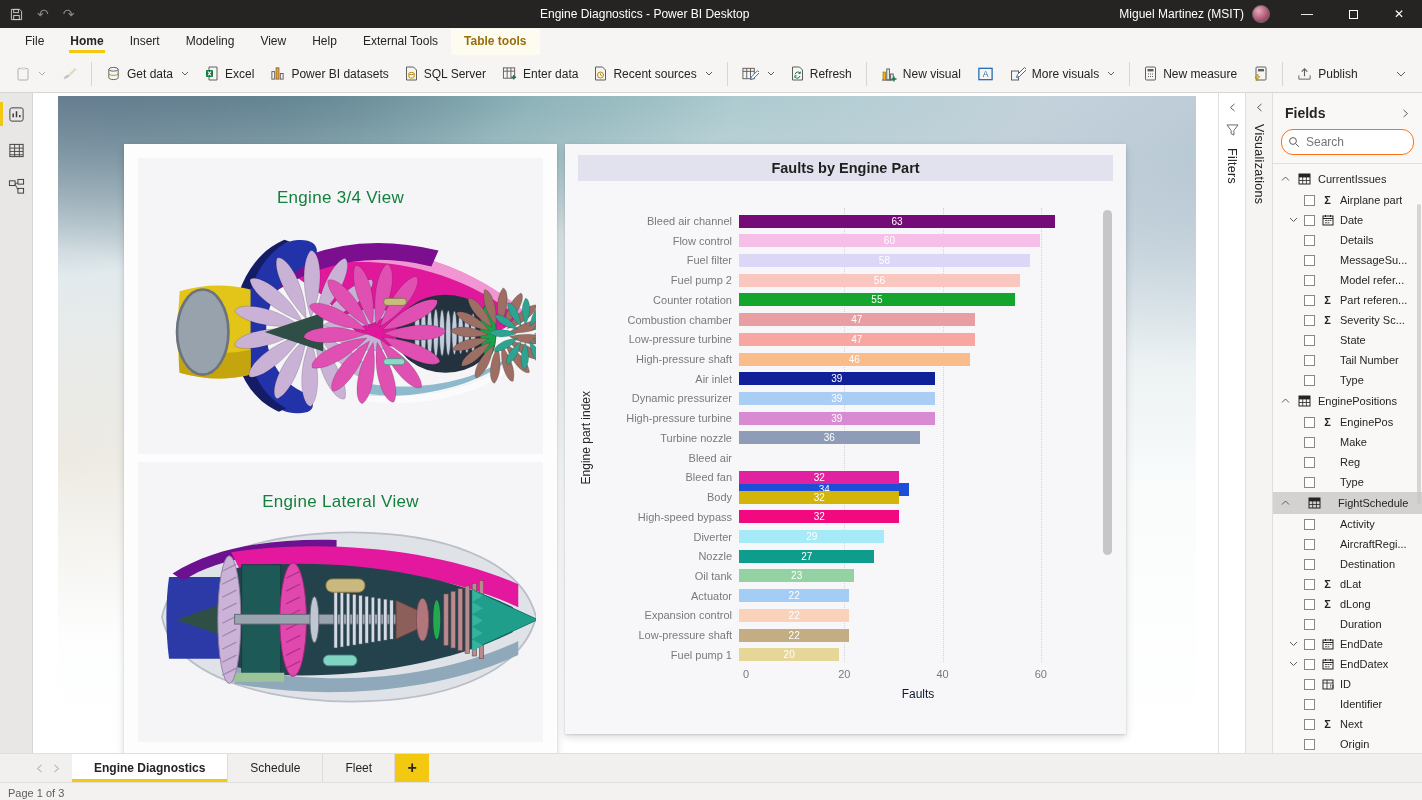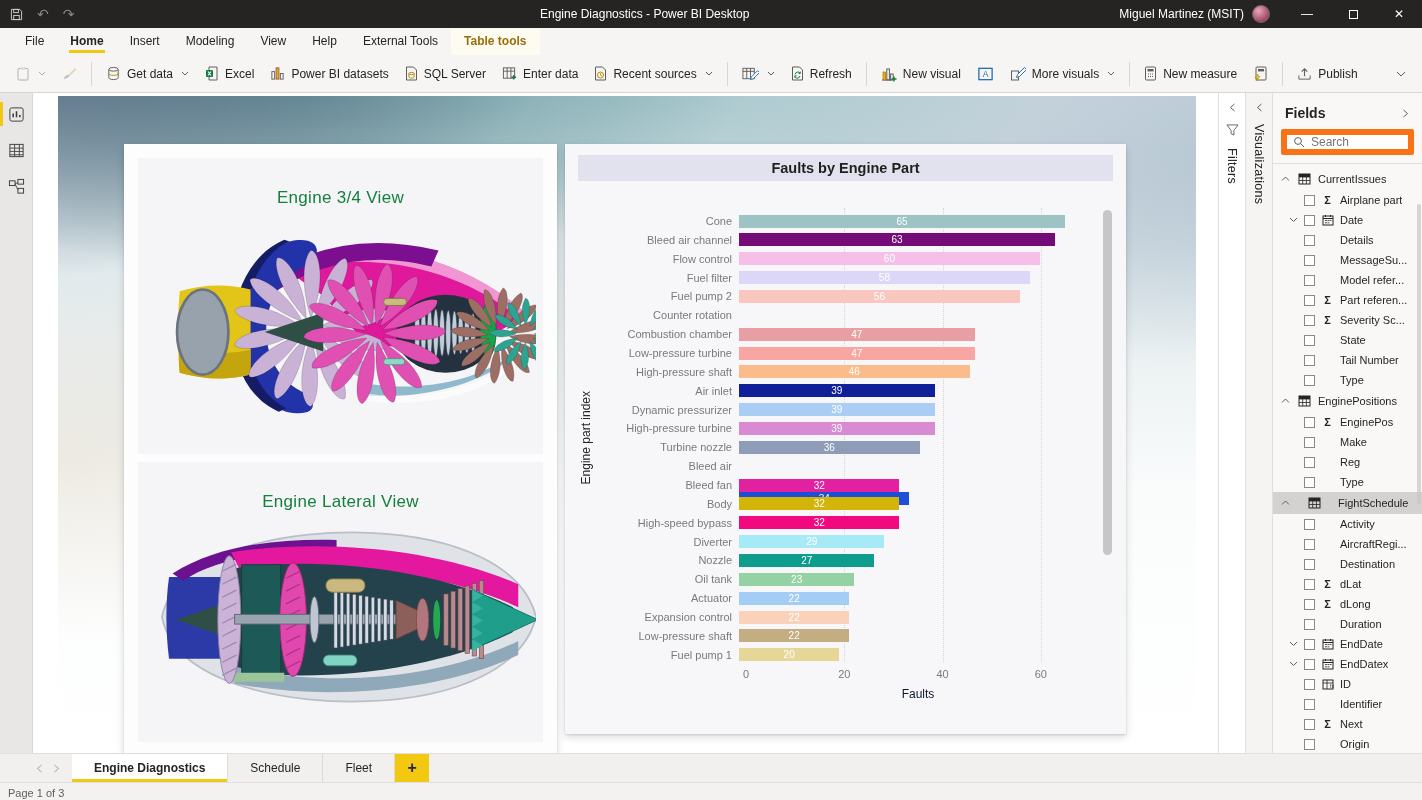--- a/index.html
+++ b/index.html
@@ -76,21 +76,21 @@
 
   
   .strip { width:27px; background:#fff; border-left:1px solid #e1dfdd; display:flex; flex-direction:column; align-items:center; padding-top:10px; gap:12px; }
   .strip.vis { background:#f5f4f3; }
   .strip-label { writing-mode:vertical-rl; font-size:12.5px; color:#252423; letter-spacing:.3px; }
 
   
   .fields { width:150px; background:#f9f8f7; border-left:1px solid #e1dfdd; display:flex; flex-direction:column; position:relative; }
   .fields-head { display:flex; align-items:center; justify-content:space-between; padding:12px 12px 8px 12px; }
   .fields-title { font-size:14px; font-weight:bold; color:#252423; }
-  .search-box { margin:0 8px 8px; height:26px; border:6px solid #f97316; background:#fff; border-radius:2px; display:flex; align-items:center; padding:0 6px; gap:6px; }
+  .search-box { margin:0 8px 8px; height:26px; border:1px solid #f97316; background:#fff; border-radius:12px; display:flex; align-items:center; padding:0 6px; gap:6px; }
   .search-box input { border:none; outline:none; width:100%; font-size:12px; color:#252423; background:transparent; font-family:inherit; }
   .fields-list { flex:1; overflow:hidden; border-top:1px solid #e1dfdd; padding-top:4px; position:relative; }
   .f-row { display:flex; align-items:center; height:20px; font-size:11px; color:#252423; cursor:pointer; }
   .f-row.f-table { padding-left:6px; gap:6px; height:22px; }
   .f-row.f-field { padding-left:14px; gap:5px; }
   .f-row.selected { background:#d4d2d0;gap:16px; }
   .f-chev { width:12px; display:flex; justify-content:center; }
   .f-spacer { width:12px; }
   .f-cb { width:11px; height:11px; border:1px solid #8a8886; background:#fff; flex:0 0 auto; }
   .f-ico { width:15px; display:flex; justify-content:center; align-items:center; font-size:11px; color:#252423; flex:0 0 auto; }
@@ -597,28 +597,20 @@
             <span>Engine part index</span>
           </div>
         <div class="chart-plot">
           <div class="grid-layer" id="chart-grid">
               <div class="gridline" style="left: 28.5714%;"></div>
               <div class="gridline" style="left: 57.1429%;"></div>
               <div class="gridline" style="left: 85.7143%;"></div>
             </div>
           <div class="c-rows" id="chart-rows">
               <div class="c-row">
-                <div class="c-label">Cone</div>
-                <div class="c-track">
-                  <div class="c-bar" style="width: 92.8571%; background: rgb(157, 195, 196);">
-                    <span class="c-val">65</span>
-                  </div>
-                </div>
-              </div>
-              <div class="c-row">
                 <div class="c-label">Bleed air channel</div>
                 <div class="c-track">
                   <div class="c-bar" style="width: 90%; background: rgb(116, 11, 118);">
                     <span class="c-val">63</span>
                   </div>
                 </div>
               </div>
               <div class="c-row">
                 <div class="c-label">Flow control</div>
                 <div class="c-track">
@@ -638,20 +630,25 @@
               <div class="c-row">
                 <div class="c-label">Fuel pump 2</div>
                 <div class="c-track">
                   <div class="c-bar" style="width: 80%; background: rgb(249, 198, 192);">
                     <span class="c-val">56</span>
                   </div>
                 </div>
               </div>
               <div class="c-row">
                 <div class="c-label">Counter rotation</div>
+                <div class="c-track">
+                  <div class="c-bar" style="width: 78.5714%; background: rgb(20, 166, 44);">
+                    <span class="c-val">55</span>
+                  </div>
+                </div>
               </div>
               <div class="c-row">
                 <div class="c-label">Combustion chamber</div>
                 <div class="c-track">
                   <div class="c-bar" style="width: 67.1429%; background: rgb(231, 159, 164);">
                     <span class="c-val">47</span>
                   </div>
                 </div>
               </div>
               <div class="c-row">

